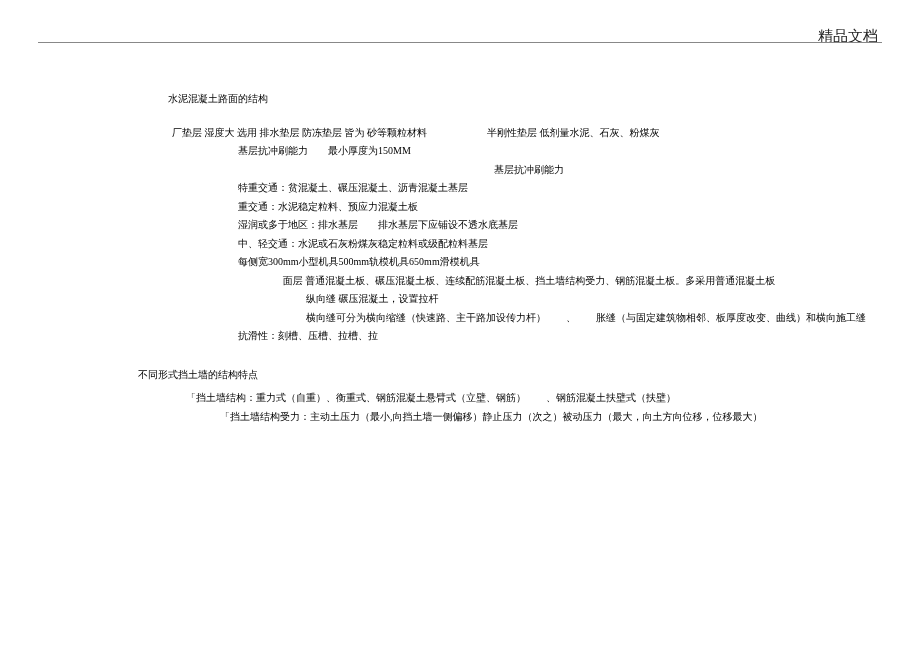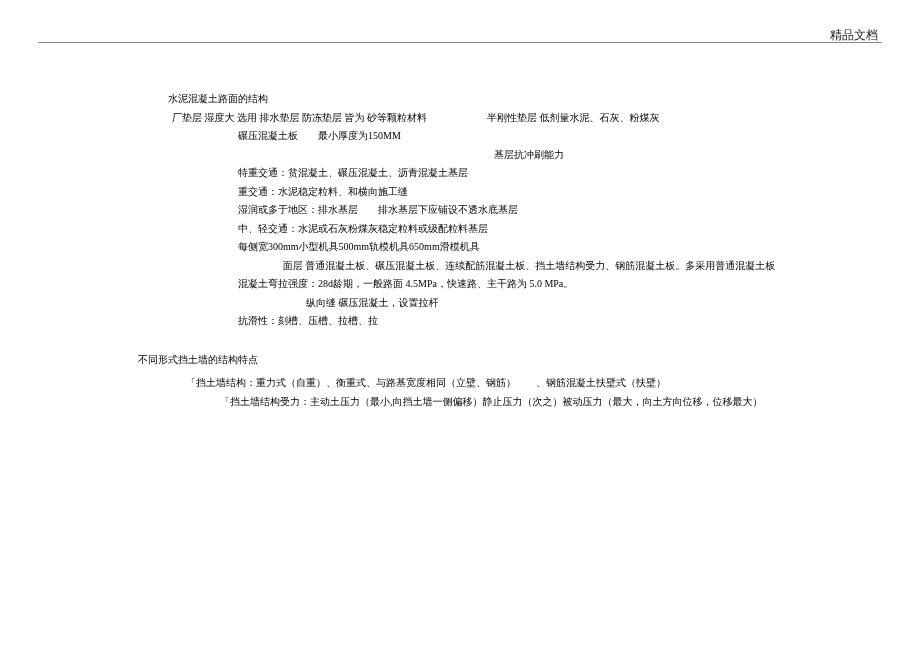--- a/index.html
+++ b/index.html
@@ -17,57 +17,57 @@
       position: absolute;
       top: 42px;
       left: 38px;
       right: 38px;
       border-bottom: 1px solid #888;
     }
     .header-label {
       position: absolute;
       top: 27px;
       right: 42px;
-      font-size: 12px;
+      font-size: 15px;
       color: #222;
     }
     .content {
       position: absolute;
       top: 90px;
       left: 138px;
       right: 60px;
       line-height: 1.85;
     }
     .line { white-space: nowrap; display: block; }
-    .indent-1 { padding-left: 34px; }
+    .indent-1 { padding-left: 34px; margin-top: 15px; }
     .indent-2 { padding-left: 100px; }
     .no-indent { padding-left: 0; margin-left: 30px; }
     .sec2-head { padding-left: 0; margin-top: 20px; }
     .sec2-1 { padding-left: 48px; margin-top: 5px; }
     .sec2-2 { padding-left: 82px; }
     .mf { padding-left: 60px; text-align: center; }
     .sub-indent { padding-left: 168px; }
   </style>
 </head>
 <body>
 
 <div class="header-label">精品文档</div>
 <div class="header-line"></div>
 
 <div class="content">
   <span class="line no-indent">水泥混凝土路面的结构</span>
   <span class="line indent-1">厂垫层 湿度大 选用 排水垫层 防冻垫层 皆为 砂等颗粒材料　　　　　　半刚性垫层 低剂量水泥、石灰、粉煤灰</span>
-  <span class="line indent-2">碾压混凝土板　　最小厚度为150MM</span>
+  <span class="line indent-2">基层抗冲刷能力　　最小厚度为150MM</span>
   <span class="line mf">基层抗冲刷能力</span>
   <span class="line indent-2">特重交通：贫混凝土、碾压混凝土、沥青混凝土基层</span>
-  <span class="line indent-2">重交通：水泥稳定粒料、和横向施工缝</span>
+  <span class="line indent-2">重交通：水泥稳定粒料、预应力混凝土板</span>
   <span class="line indent-2">湿润或多于地区：排水基层　　排水基层下应铺设不透水底基层</span>
   <span class="line indent-2">中、轻交通：水泥或石灰粉煤灰稳定粒料或级配粒料基层</span>
   <span class="line indent-2">每侧宽300mm小型机具500mm轨模机具650mm滑模机具</span>
   <span class="line mf">面层 普通混凝土板、碾压混凝土板、连续配筋混凝土板、挡土墙结构受力、钢筋混凝土板。多采用普通混凝土板</span>
-  <span class="line indent-2">混凝土弯拉强度：28d龄期，一般路面 4.5MPa，快速路、主干路为 5.0 MPa。</span>
   <span class="line sub-indent">纵向缝 碾压混凝土，设置拉杆</span>
+  <span class="line sub-indent">横向缝可分为横向缩缝（快速路、主干路加设传力杆）　　、　　胀缝（与固定建筑物相邻、板厚度改变、曲线）和横向施工缝</span>
   <span class="line indent-2">抗滑性：刻槽、压槽、拉槽、拉</span>
 
   <span class="line sec2-head">不同形式挡土墙的结构特点</span>
-  <span class="line sec2-1">「挡土墙结构：重力式（自重）、衡重式、与路基宽度相同（立壁、钢筋）　　、钢筋混凝土扶壁式（扶壁）</span>
+  <span class="line sec2-1">「挡土墙结构：重力式（自重）、衡重式、钢筋混凝土悬臂式（立壁、钢筋）　　、钢筋混凝土扶壁式（扶壁）</span>
   <span class="line sec2-2">「挡土墙结构受力：主动土压力（最小,向挡土墙一侧偏移）静止压力（次之）被动压力（最大，向土方向位移，位移最大）</span>
 </div>
 
 </body></html>

